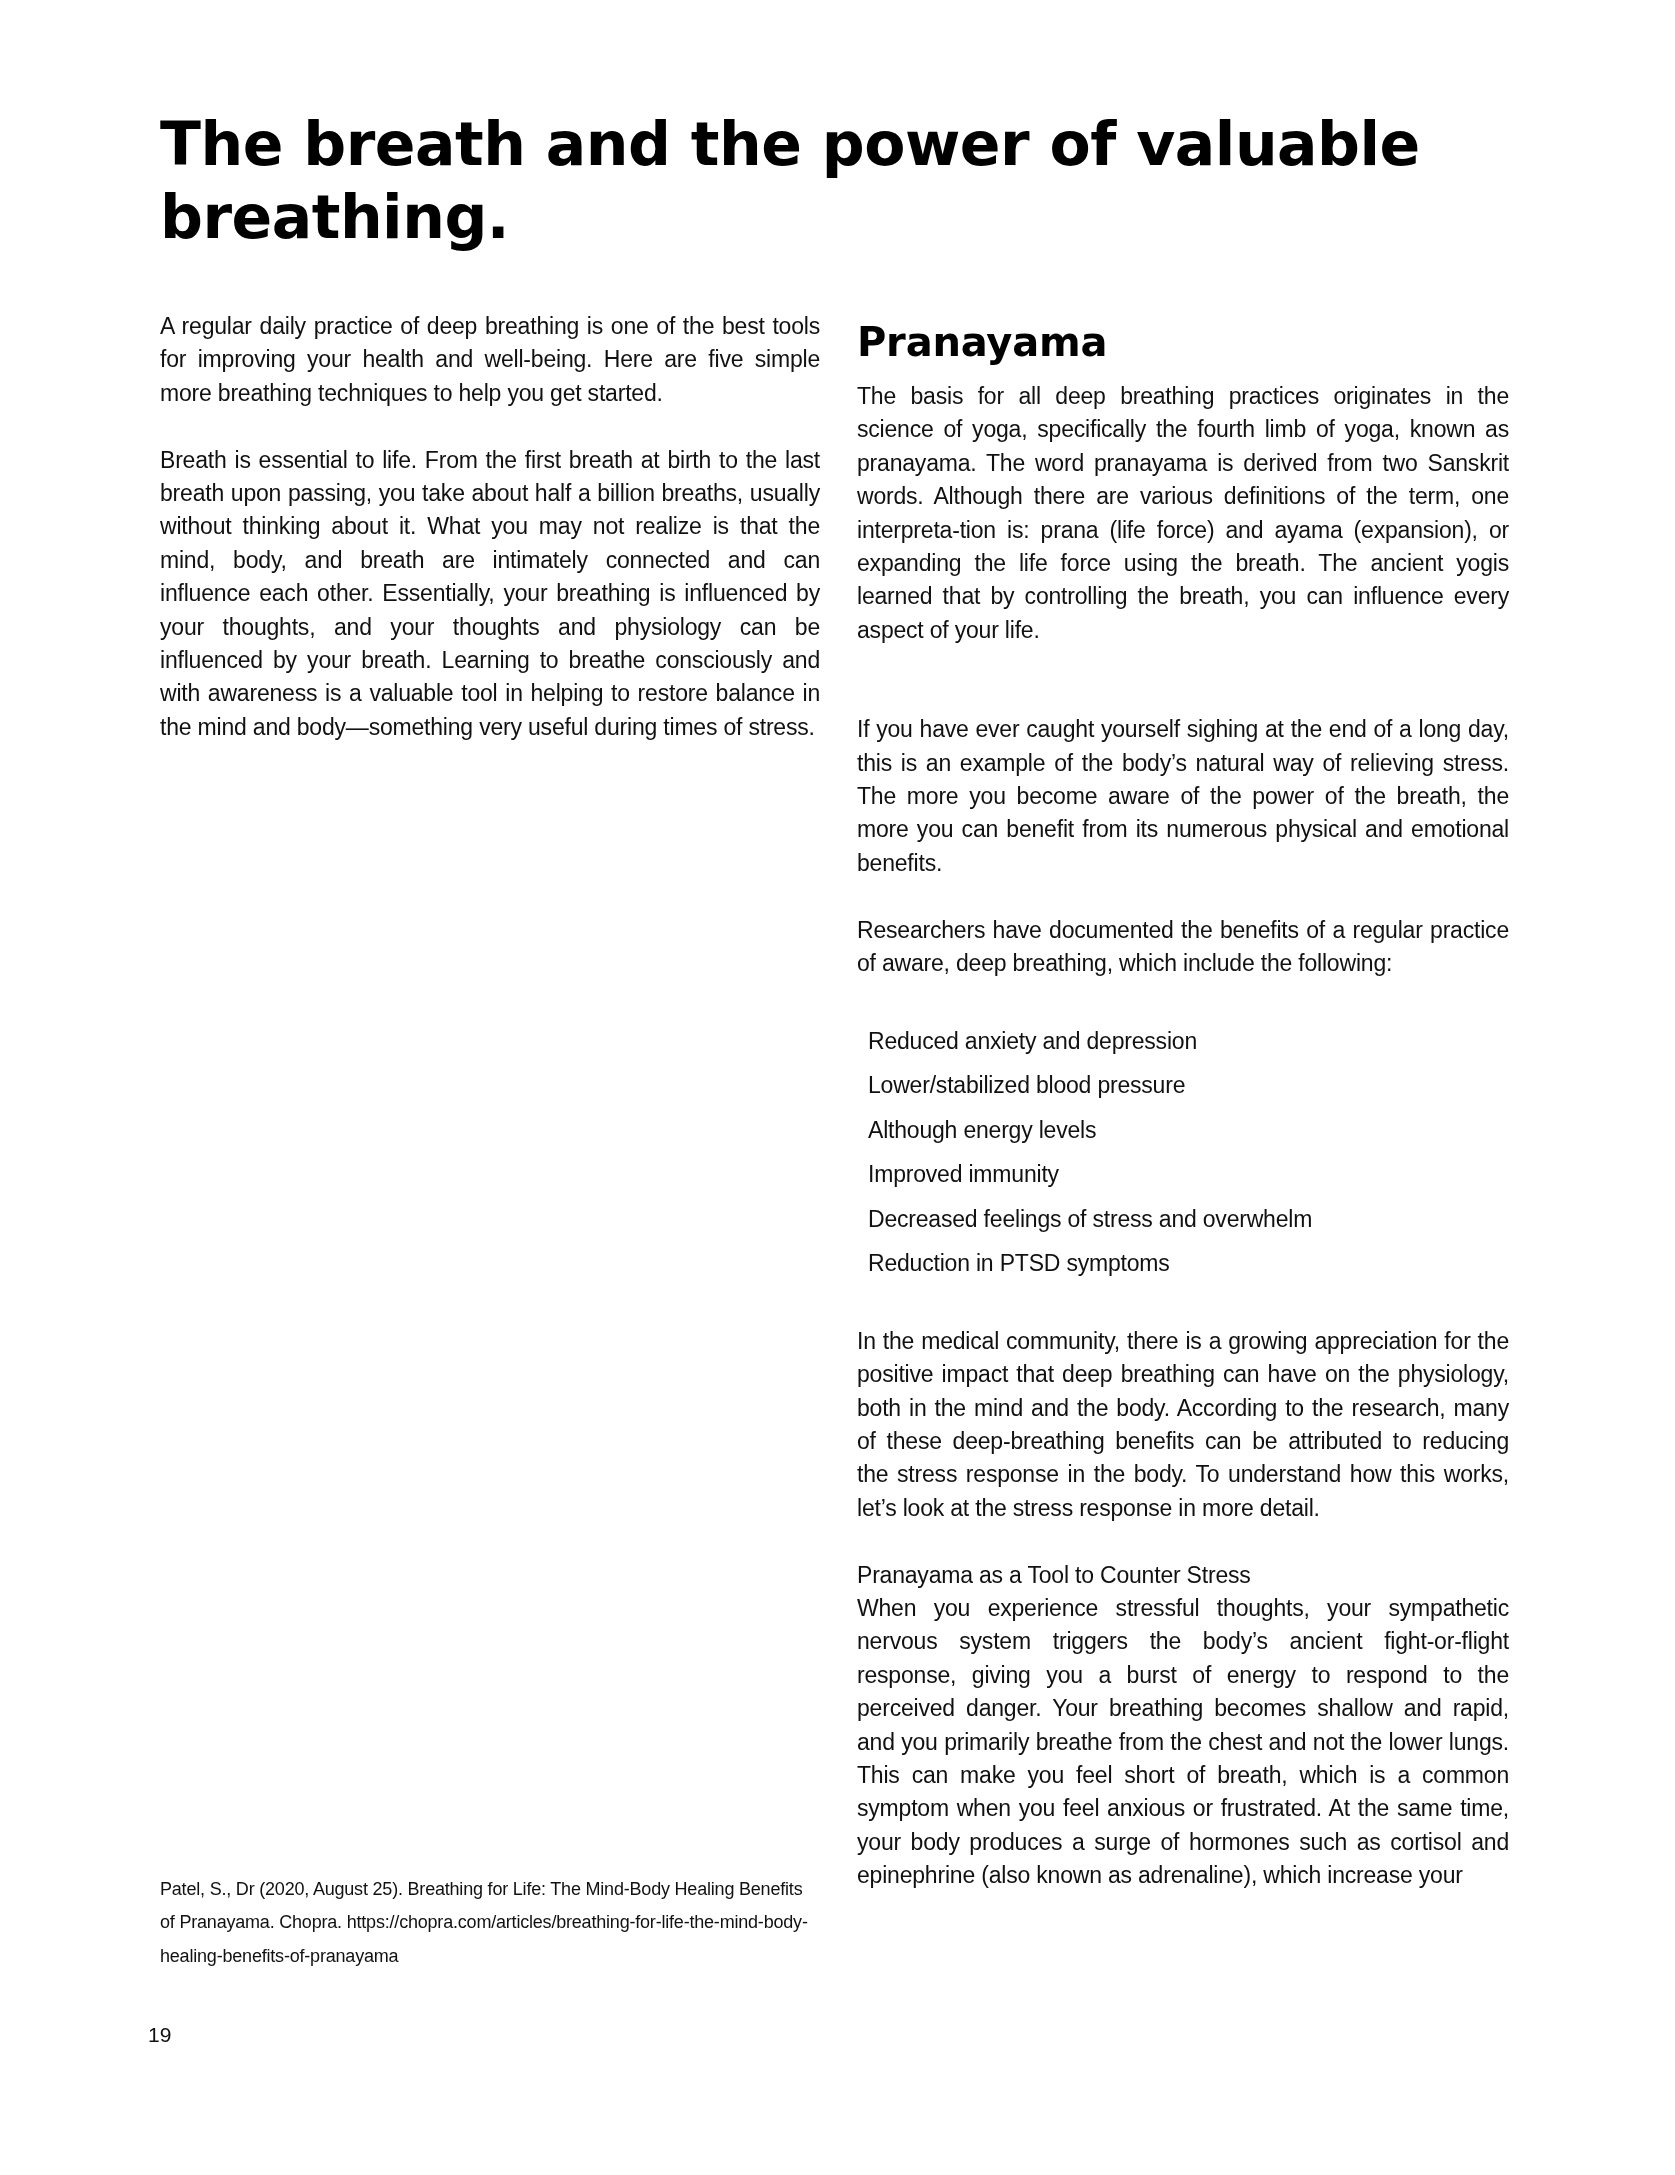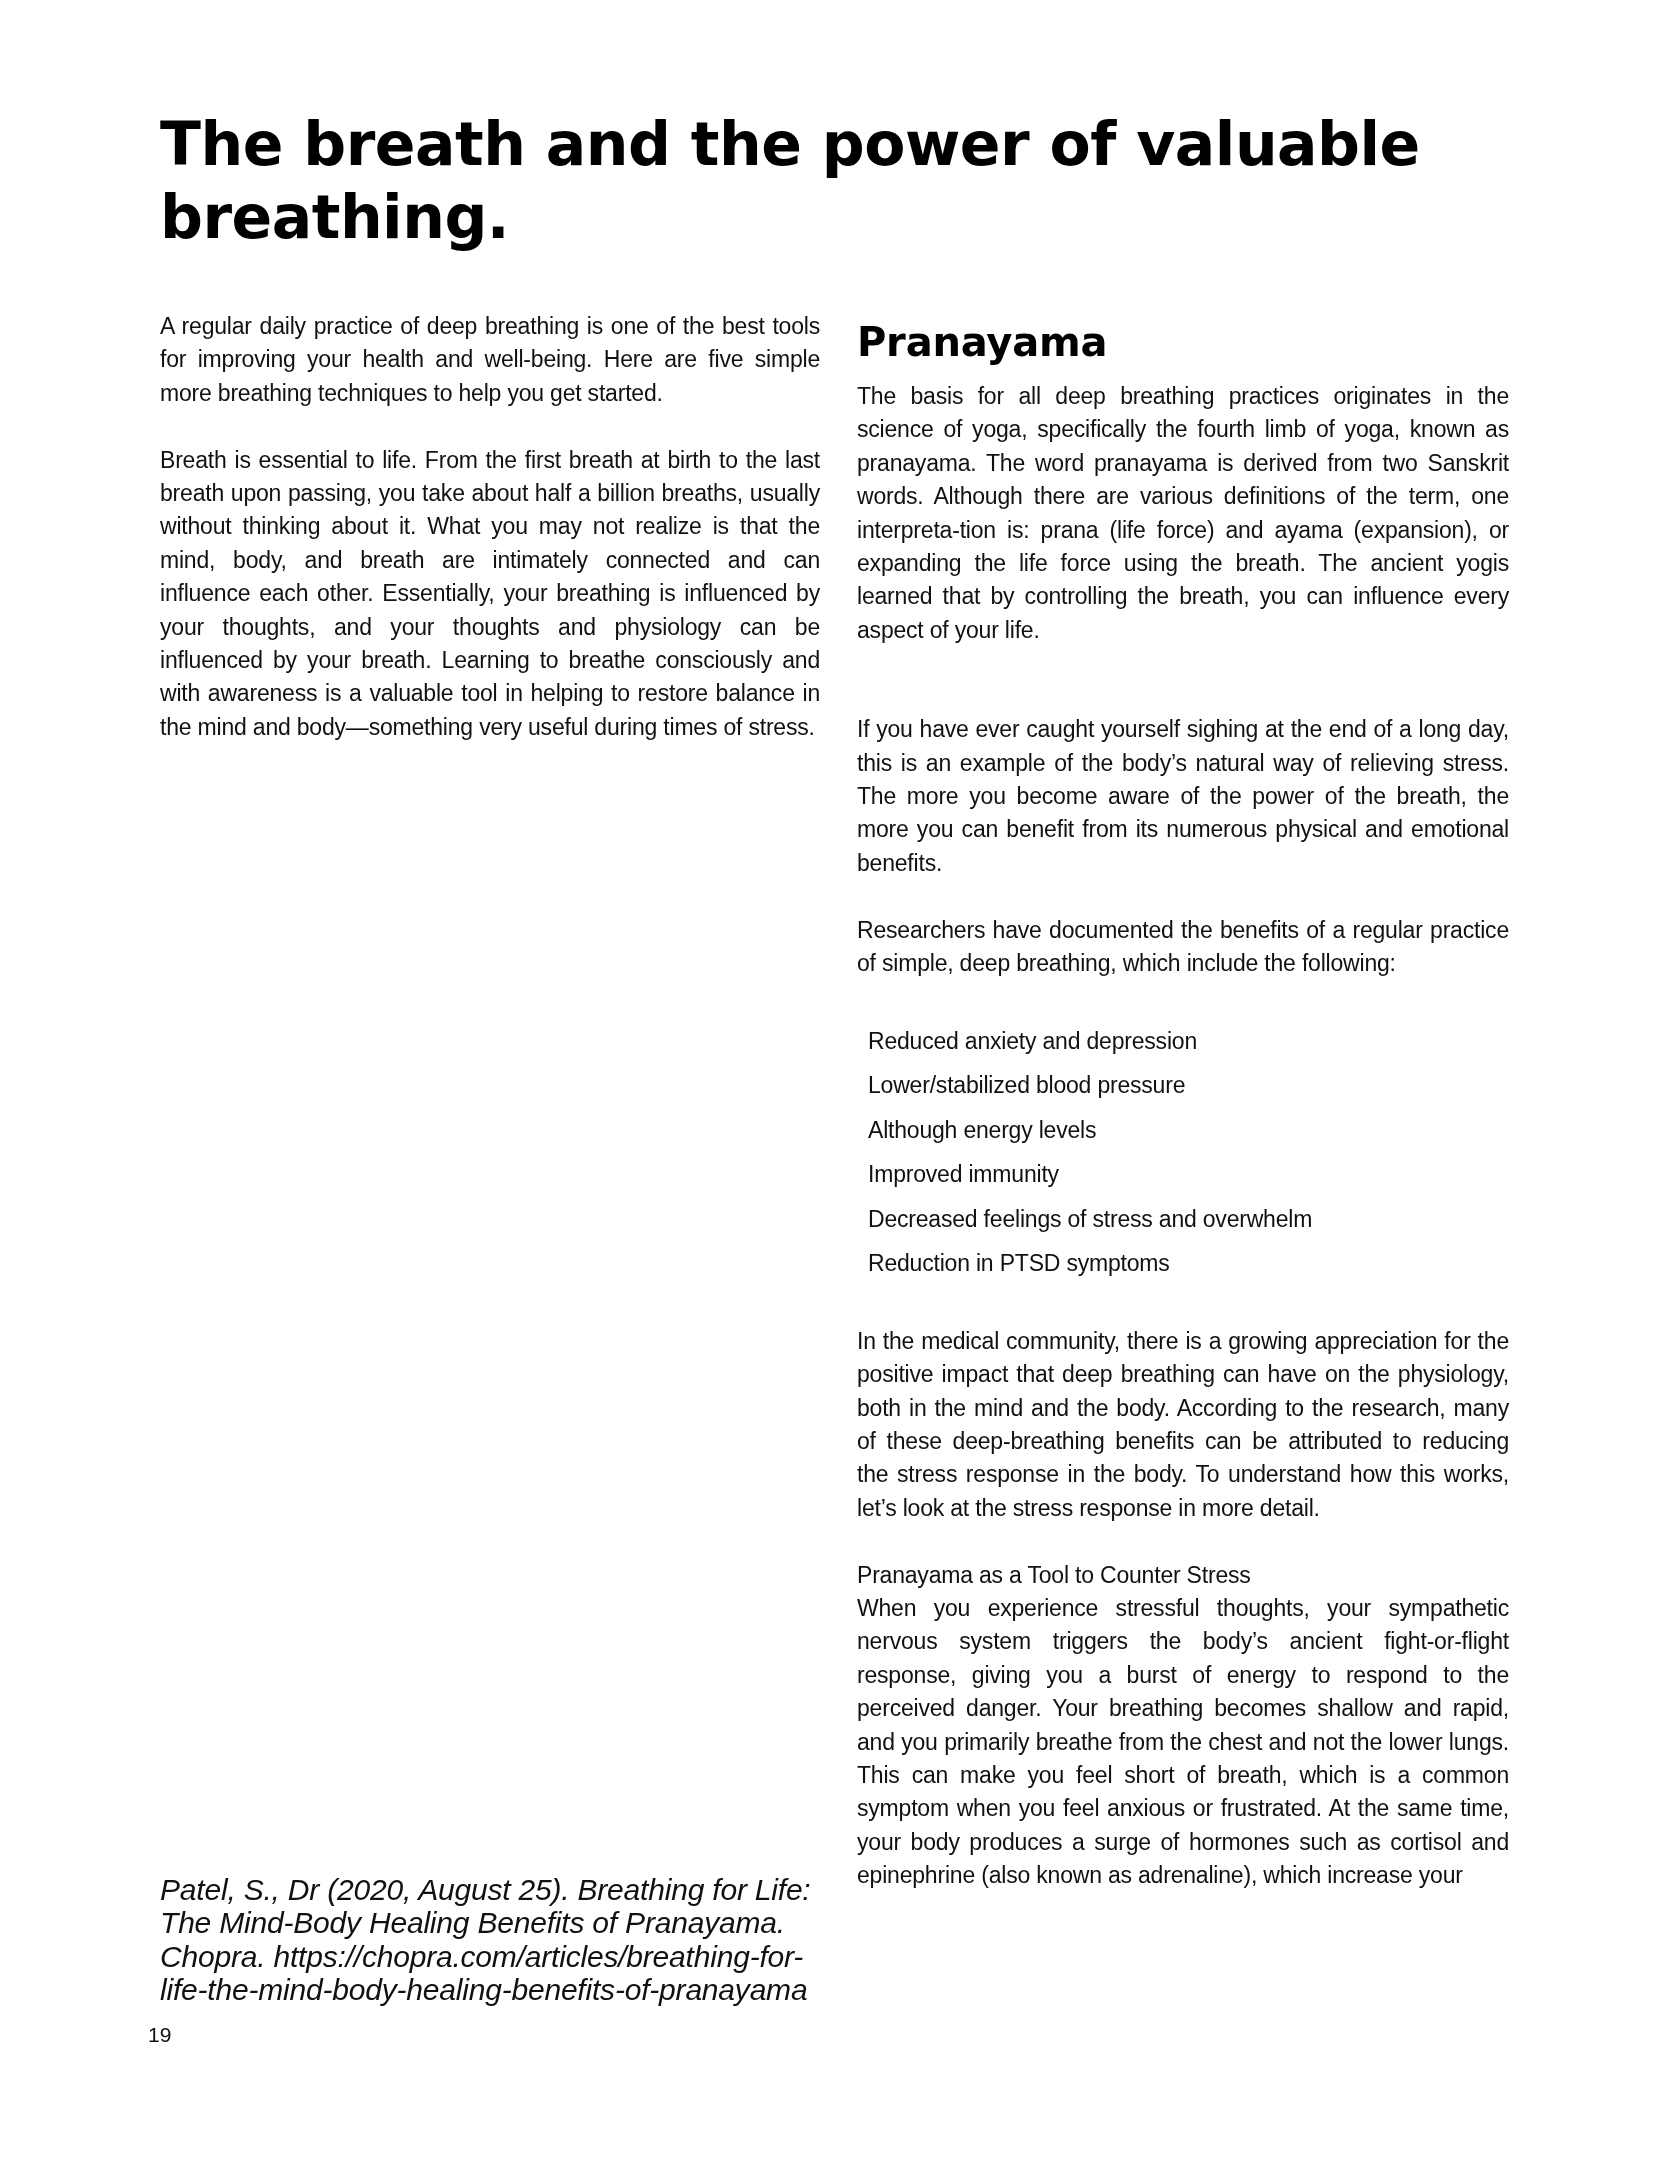--- a/index.html
+++ b/index.html
@@ -71,26 +71,25 @@
     }
     .subheading {
       margin: 0;
       font-weight: normal;
     }
     .reference {
       position: absolute;
       left: 160px;
       top: 1873px;
       width: 660px;
-      font-size: 30px;
+      font-size: 18px;
       line-height: 33.4px;
       color: #111;
       margin: 0;
       letter-spacing: -0.2px;
-      font-style: italic;
     }
     .page-number {
       position: absolute;
       left: 148px;
       top: 2020px;
       font-size: 21px;
       line-height: 30px;
       color: #111;
     }
   </style>
@@ -108,21 +107,21 @@
 <p class="reference">Patel, S., Dr (2020, August 25). Breathing for Life: The Mind-Body Healing Benefits of Pranayama. Chopra. https://chopra.com/articles/breathing-for-life-the-mind-body-healing-benefits-of-pranayama</p>
 
 <div class="page-number">19</div>
 
 <div class="column right-col">
   <h2 class="section-heading">Pranayama</h2>
   <p>The basis for all deep breathing practices originates in the science of yoga, specifically the fourth limb of yoga, known as pranayama. The word pranayama is derived from two Sanskrit words. Although there are various definitions of the term, one interpreta-tion is: prana (life force) and ayama (expansion), or expanding the life force using the breath. The ancient yogis learned that by controlling the breath, you can influence every aspect of your life.</p>
   <div class="gap-2"></div>
   <p>If you have ever caught yourself sighing at the end of a long day, this is an example of the body’s natural way of relieving stress. The more you become aware of the power of the breath, the more you can benefit from its numerous physical and emotional benefits.</p>
   <div class="gap-1"></div>
-  <p>Researchers have documented the benefits of a regular practice of simple, deep breathing, which include the following:</p>
+  <p>Researchers have documented the benefits of a regular practice of aware, deep breathing, which include the following:</p>
   <div class="gap-1"></div>
   <ul class="benefit-list">
     <li>Reduced anxiety and depression</li>
     <li>Lower/stabilized blood pressure</li>
     <li>Although energy levels</li>
     <li>Improved immunity</li>
     <li>Decreased feelings of stress and overwhelm</li>
     <li>Reduction in PTSD symptoms</li>
   </ul>
   <div class="gap-1"></div>

